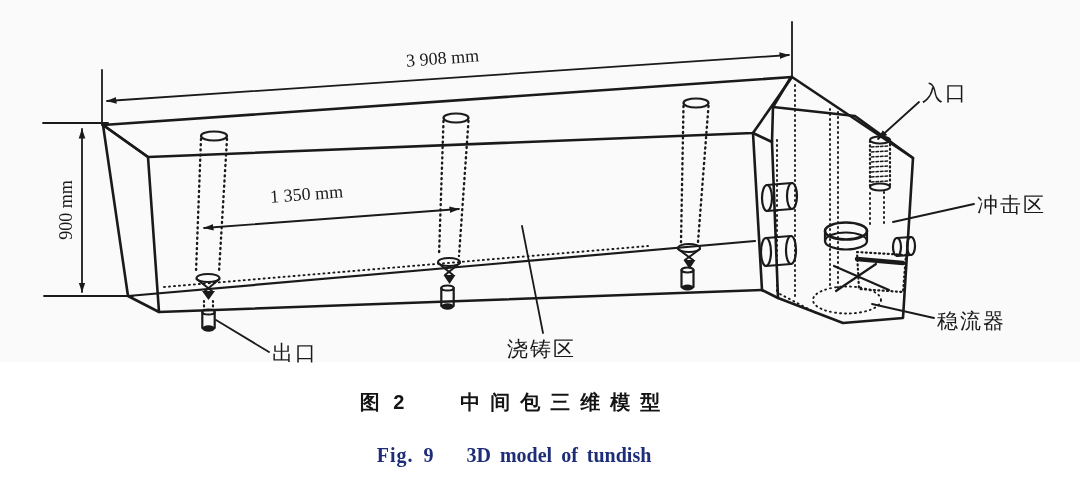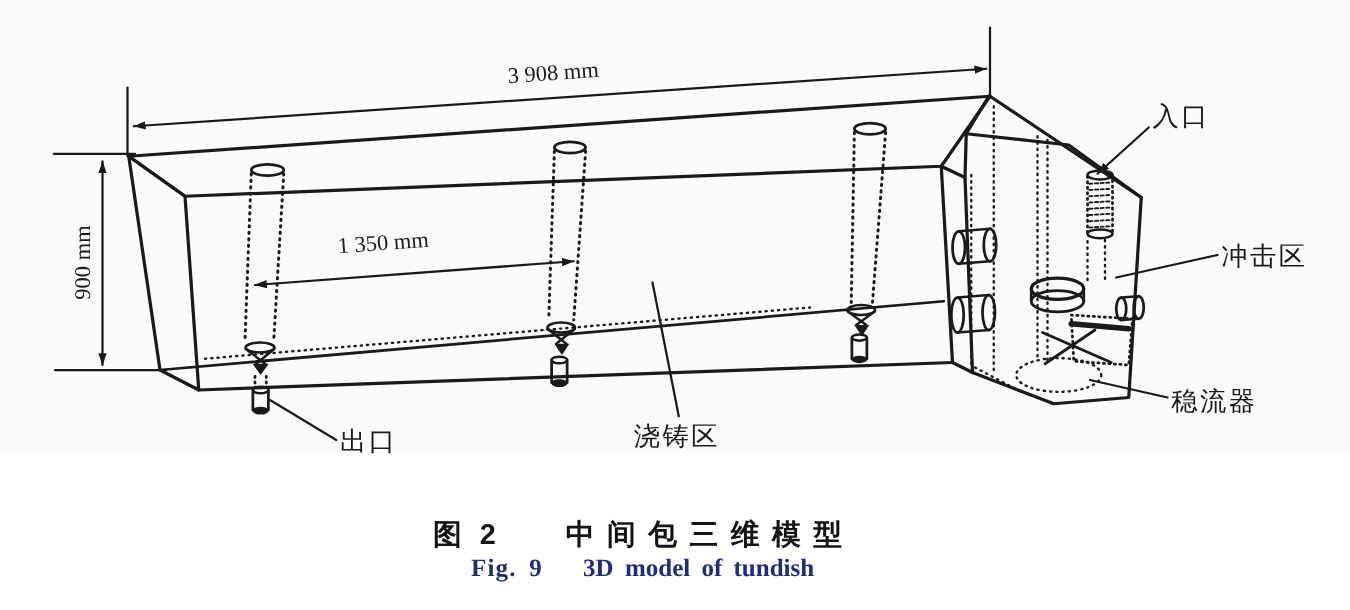--- a/index.html
+++ b/index.html
@@ -16,22 +16,22 @@
   .w20{stroke-width:2;}
   .w18{stroke-width:1.8;}
   .dot{stroke-dasharray:1 4.2;stroke-width:2.4;}
   .dotf{stroke-dasharray:1 3.4;stroke-width:2.2;}
   .dash-h{stroke-dasharray:1 4;stroke-width:1.9;}
   .fillk{fill:#1a1a1a;stroke:none;}
   .dimtxt{font-size:18px;fill:#1a1a1a;font-family:"Liberation Serif","DejaVu Serif",serif;}
   .zhlbl{font-size:21px;fill:#1a1a1a;letter-spacing:2px;font-family:"Liberation Serif","DejaVu Serif",serif;}
   
   .caption-zh{
-    position:absolute;top:412px;left:515px;transform:translateX(-50%);
-    white-space:nowrap;font-weight:bold;font-size:23px;color:#141414;
+    position:absolute;top:389px;left:515px;transform:translateX(-50%);
+    white-space:nowrap;font-weight:bold;font-size:20px;color:#141414;
     font-family:"Liberation Sans","DejaVu Sans",sans-serif;
   }
   .caption-zh .fig-no{letter-spacing:4px;}
   .caption-zh .fig-title{margin-left:52px;letter-spacing:10px;}
   .caption-en{
     position:absolute;top:444px;left:514px;transform:translateX(-50%);
     white-space:nowrap;font-weight:bold;font-size:20px;color:#1d2d78;
     font-family:"Liberation Serif","DejaVu Serif",serif;word-spacing:4px;
   }
   .caption-en .fig-no{letter-spacing:1px;}

